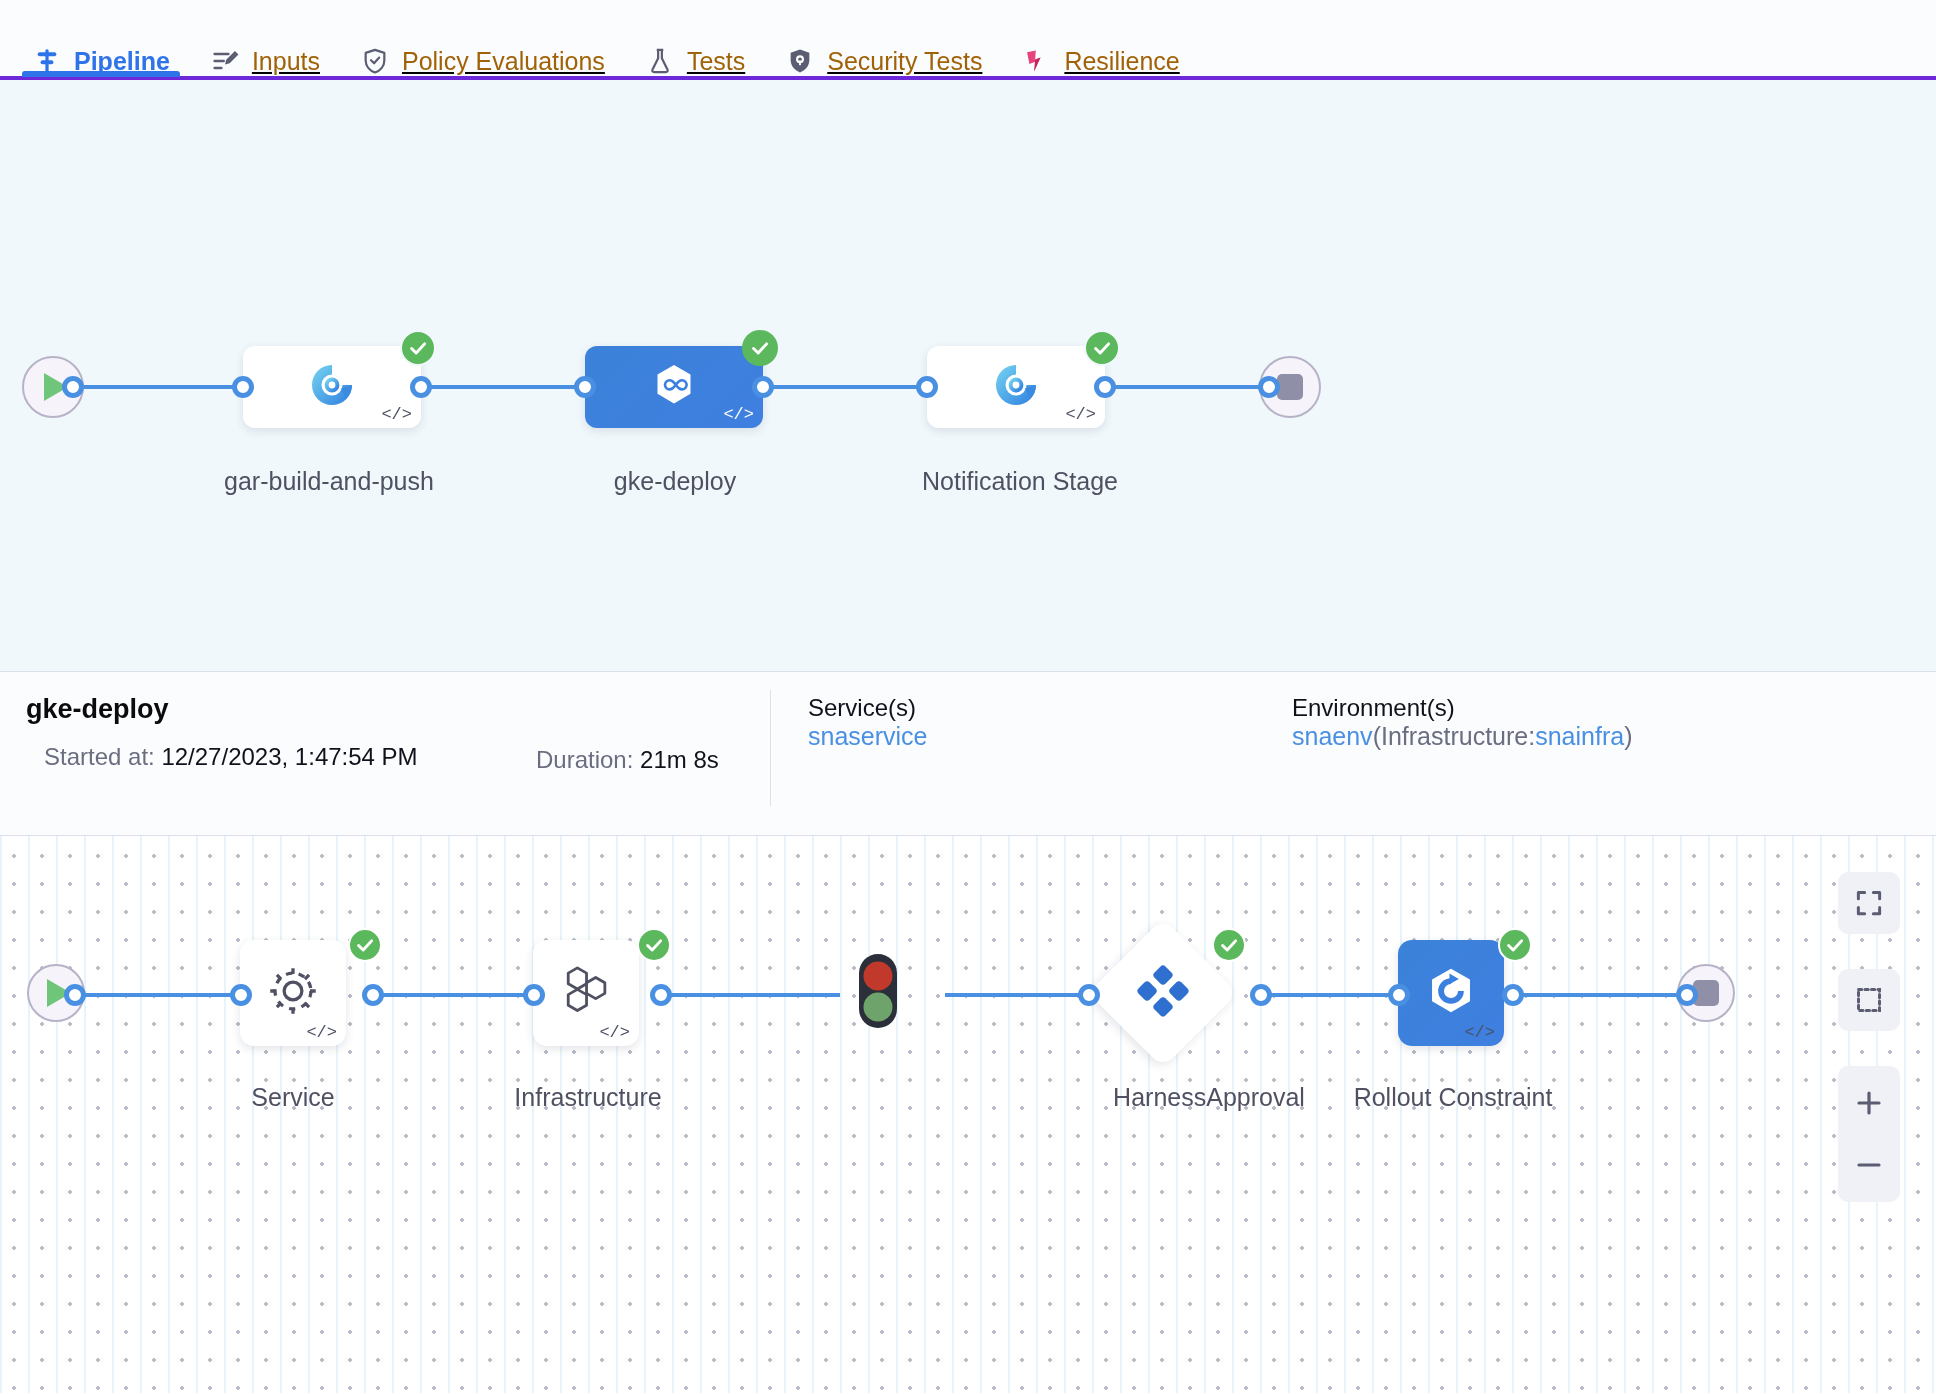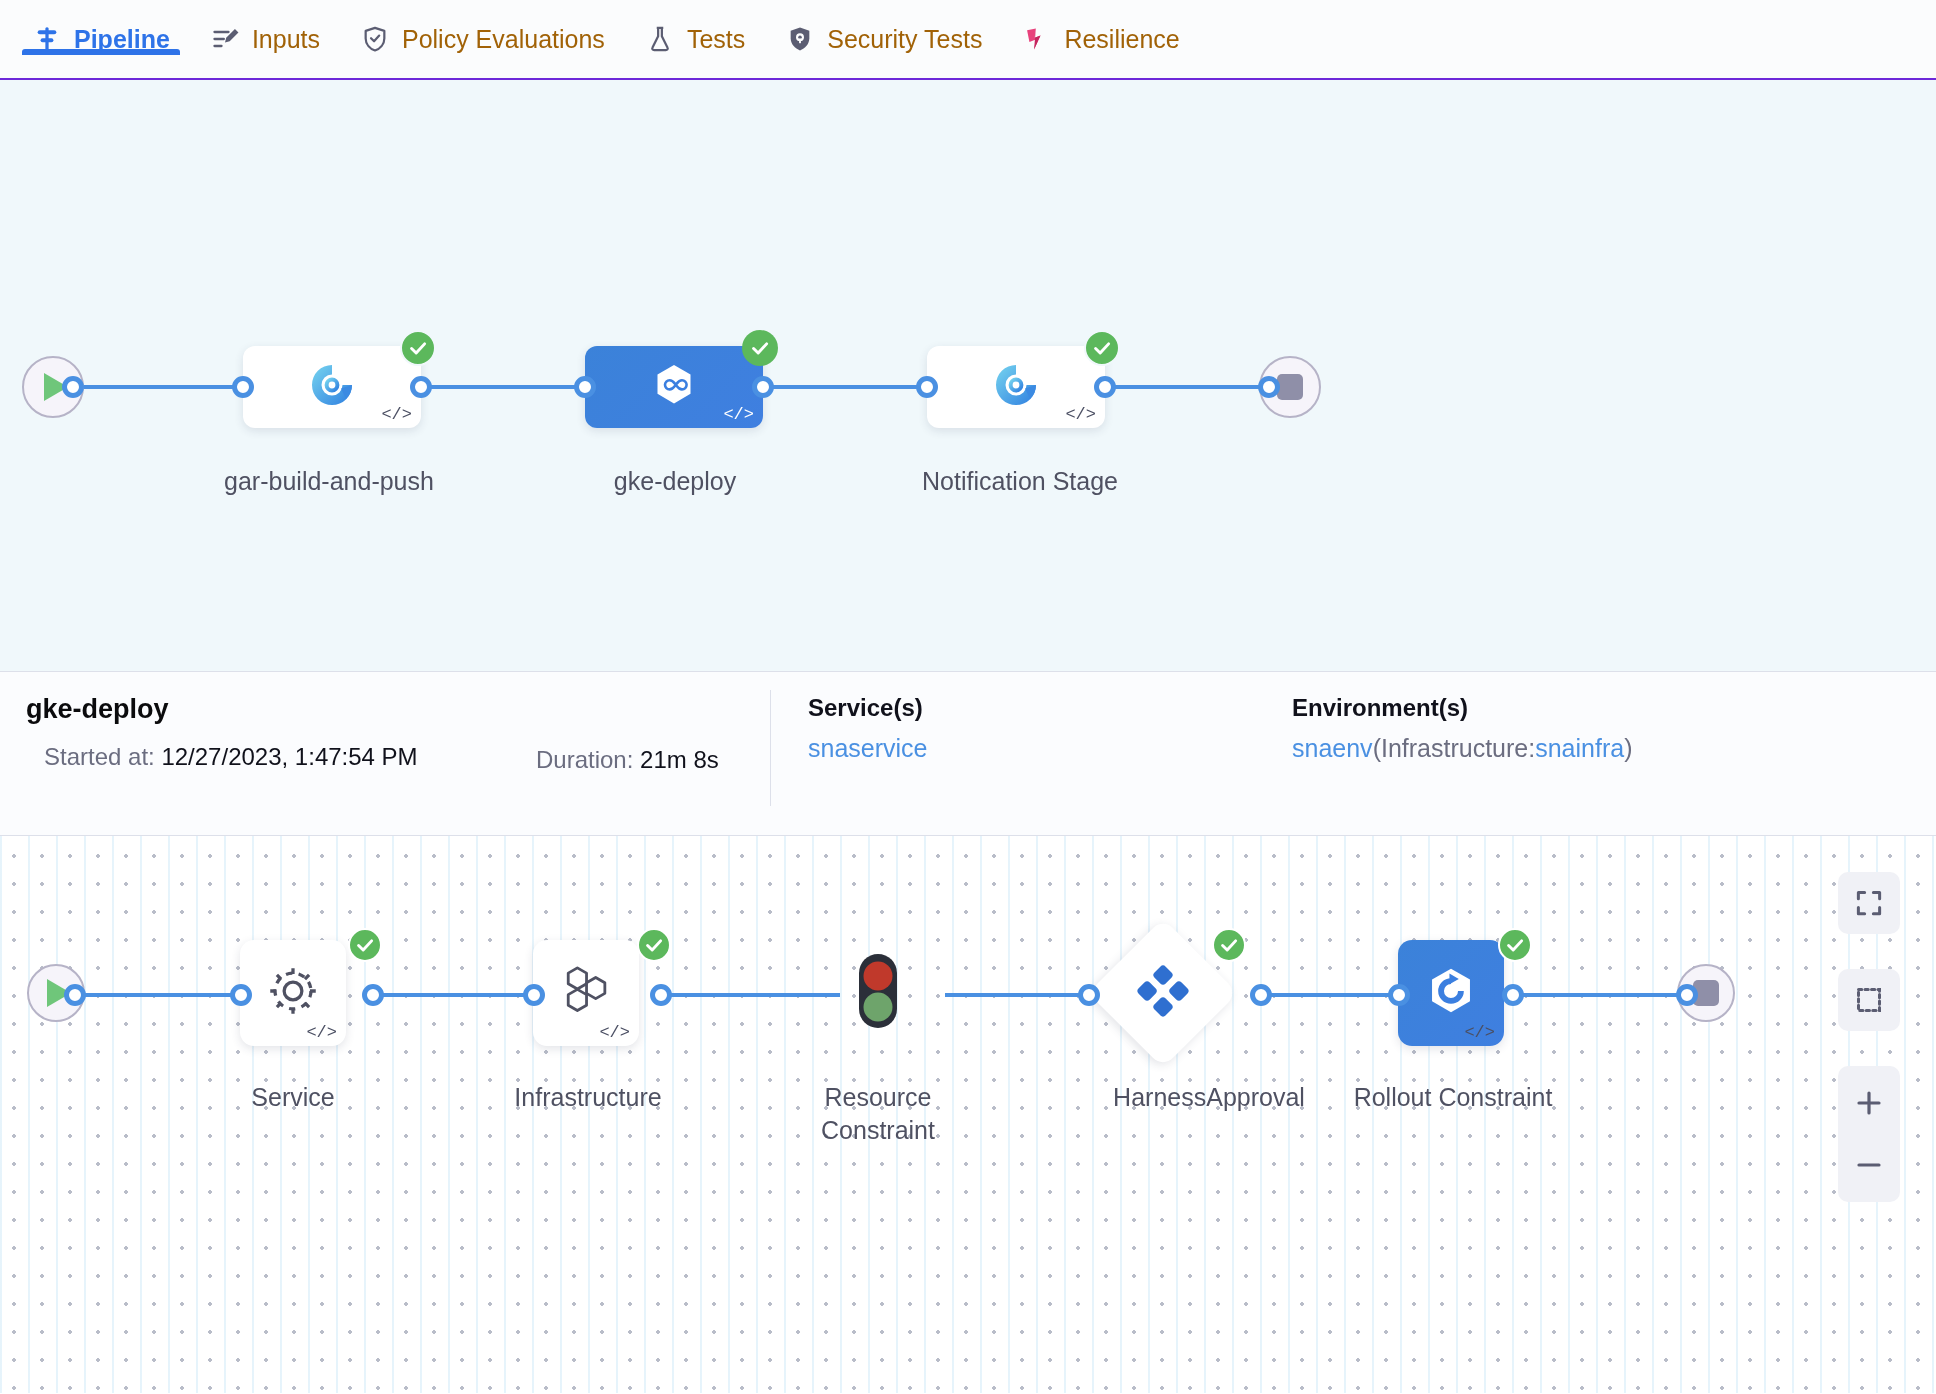--- a/index.html
+++ b/index.html
@@ -7,24 +7,25 @@
     width: 1936px; height: 1394px;
     font-family: "Liberation Sans", sans-serif;
     background: #ffffff;
     overflow: hidden;
   }
 
   
   .tabbar {
     height: 80px;
     background: #fbfcfd;
-    border-bottom: 2px solid #6d28d9;
+    border-bottom: 4px solid #6d28d9;
     display: flex;
-    align-items: center;
+    align-items: flex-end;
     padding-left: 12px;
+    text-decoration: underline;
   }
   .tab {
     display: flex;
     align-items: center;
     gap: 12px;
     padding: 0 20px;
     font-size: 25px;
     color: #a16207;
     cursor: pointer;
     position: relative;
@@ -126,21 +127,21 @@
     position: relative;
   }
   .d-col { padding: 0 26px; }
   .d-title { font-size: 27px; font-weight: bold; color: #0b0b0d; margin-bottom: 18px; }
   .d-line { font-size: 24px; color: #10111b; margin-left: 18px; }
   .d-key { color: #6b6d80; }
   .d-dur { position: absolute; left: 536px; top: 74px; font-size: 24px; color: #10111b; }
   .d-sep { position: absolute; left: 770px; top: 18px; width: 1px; height: 116px; background: #dde0ea; }
   .d-svc { position: absolute; left: 808px; top: 22px; }
   .d-env { position: absolute; left: 1292px; top: 22px; }
-  .d-head { font-size: 24px; font-weight: bold; color: #10111b; margin-bottom: 12px; }
+  .d-head { font-size: 24px; font-weight: normal; color: #10111b; margin-bottom: 0; }
   .lnk { font-size: 25px; color: #4a90e2; cursor: pointer; }
   .muted { color: #6b6d80; }
 
   
   .exec-canvas {
     position: relative;
     height: 557px;
     background-color: #ffffff;
     background-image:
       repeating-linear-gradient(to right, rgba(222,240,250,.75) 0 2px, transparent 2px 28px),
@@ -430,21 +431,20 @@
 
   <div class="step-node bare" style="left:825px; top:104px;">
     <span>
       <svg viewBox="0 0 48 80" width="48" height="80">
         <rect x="5" y="3" width="38" height="74" rx="19" fill="#2b2f39"></rect>
         <circle cx="24" cy="25" r="14.5" fill="#c0392b"></circle>
         <circle cx="24" cy="56" r="14.5" fill="#6ea46b"></circle>
       </svg>
     </span>
   </div>
-  <div class="node-label" style="left:768px; top:245px; width:220px;">Resource Constraint</div>
 
   <div class="diamond-node" style="left:1110px; top:104px;"></div>
   <div class="diamond-ico" style="left:1110px; top:104px;">
     <span>
       <svg viewBox="0 0 48 48" width="54" height="54">
         <g transform="rotate(45 24 24)">
           <rect x="7" y="7" width="14" height="14" rx="3.4" fill="#2f6fd0"></rect>
           <rect x="27" y="7" width="14" height="14" rx="3.4" fill="#2f6fd0"></rect>
           <rect x="7" y="27" width="14" height="14" rx="3.4" fill="#2f6fd0"></rect>
           <rect x="27" y="27" width="14" height="14" rx="3.4" fill="#2f6fd0"></rect>

